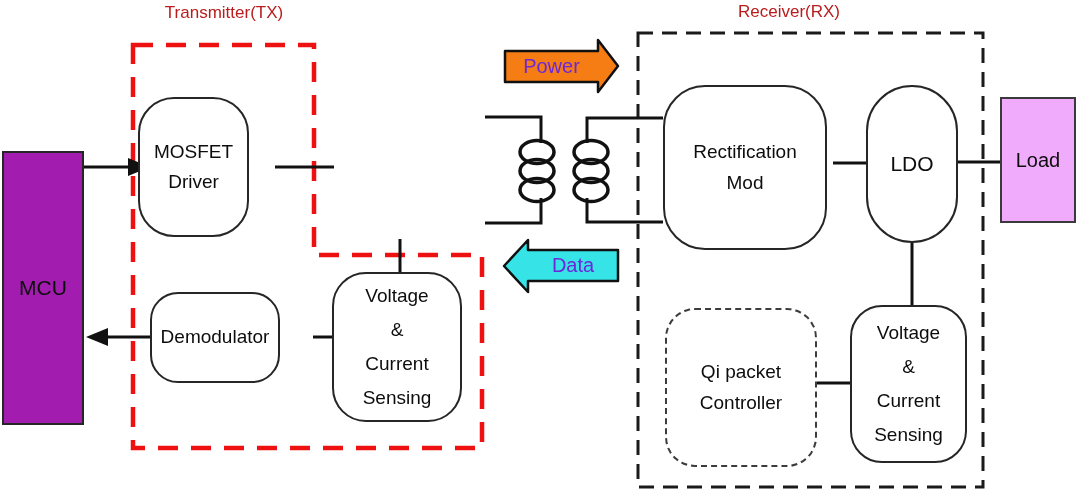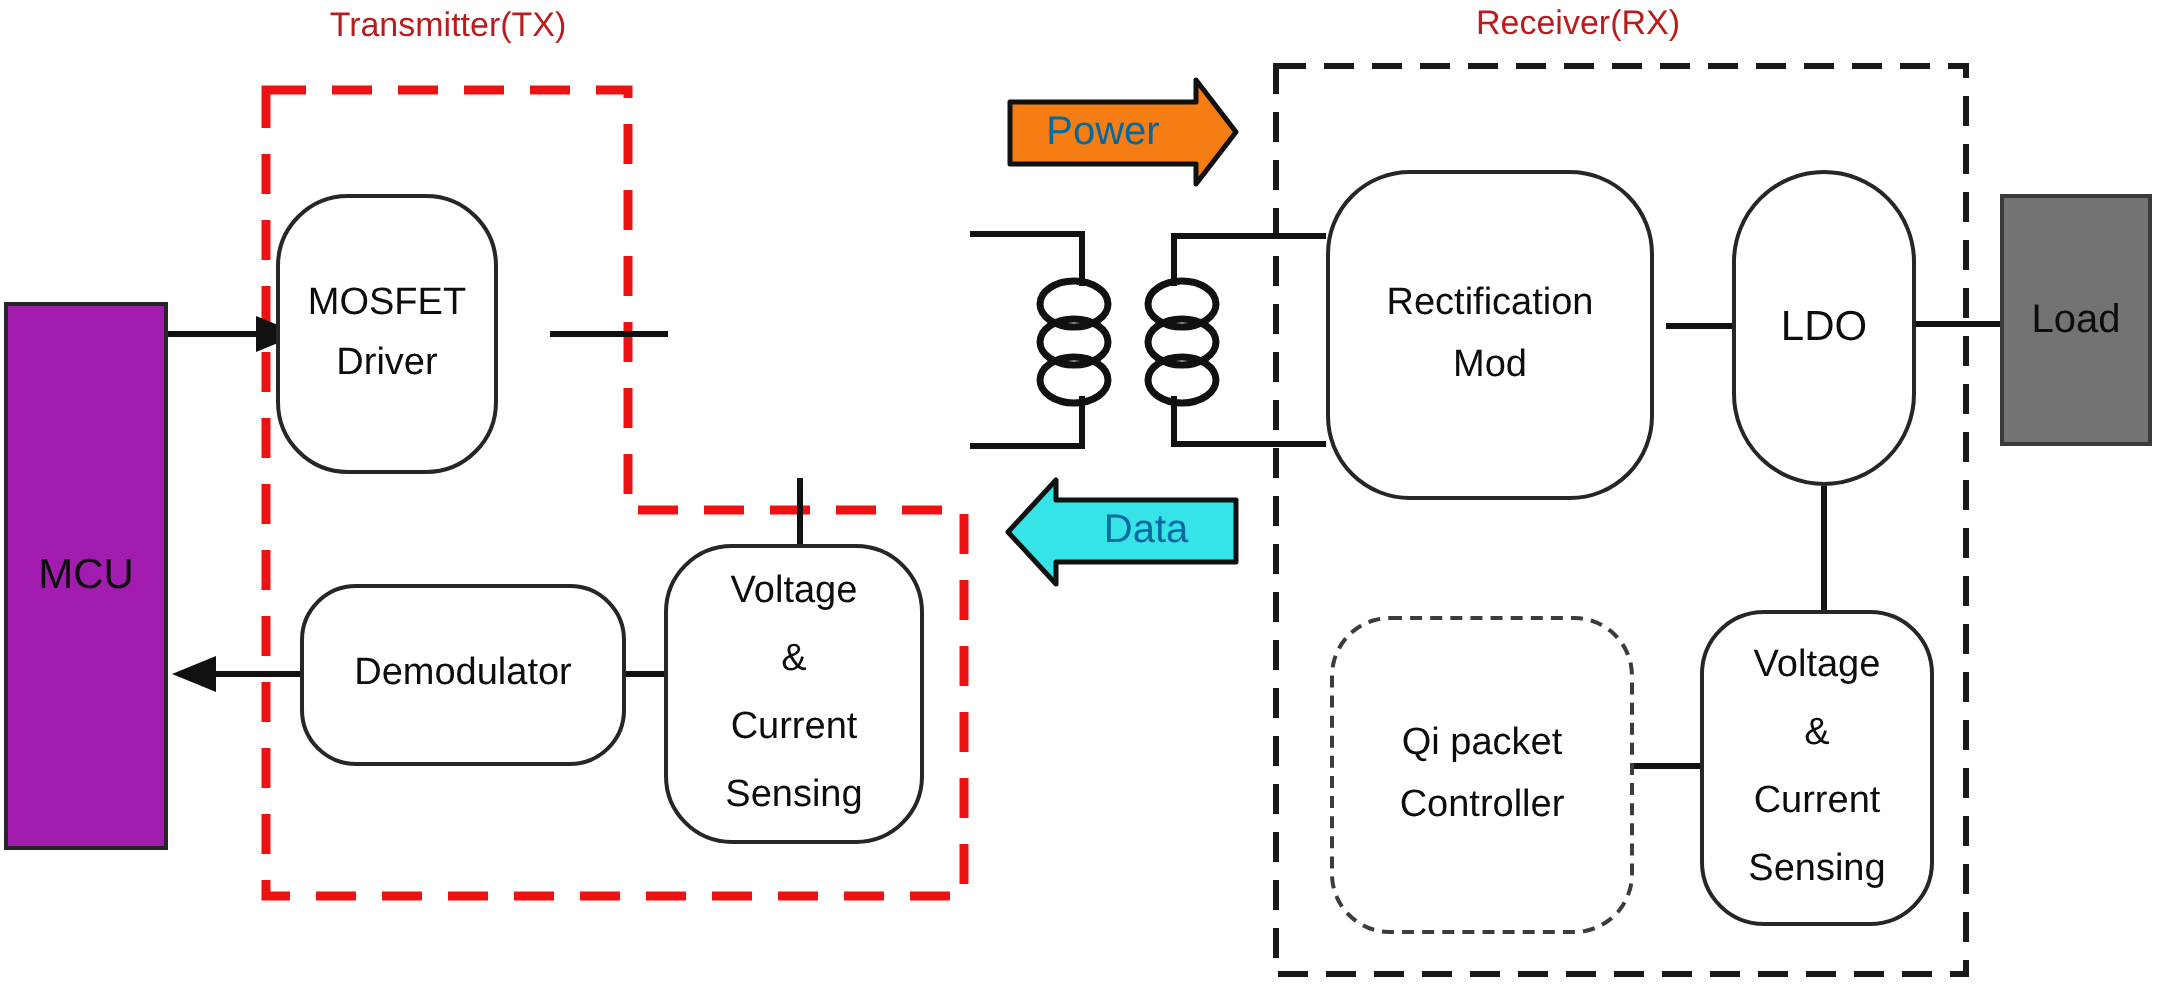--- a/index.html
+++ b/index.html
@@ -9,31 +9,31 @@
   }
   #wires{position:absolute;left:0;top:0;width:1080px;height:492px;}
   .block{
     position:absolute;box-sizing:border-box;background:#ffffff;
     border:2.5px solid #262626;display:flex;align-items:center;justify-content:center;
     text-align:center;font-size:19px;line-height:1.6;white-space:pre-line;color:#0d0d0d;
   }
   #block-mcu{left:2px;top:106px;width:82px;height:274px;border-radius:0;font-size:21px;}
   #block-mosfet{left:138px;top:97px;width:111px;height:140px;border-radius:36px;}
   #block-nn{left:334px;top:100px;width:151px;height:139px;border-radius:38px;}
-  #block-demod{left:150px;top:292px;width:163px;height:91px;border-radius:28px;}
+  #block-demod{left:150px;top:292px;width:130px;height:91px;border-radius:28px;}
   #block-txsense{left:332px;top:272px;width:130px;height:150px;border-radius:34px;line-height:1.8;}
   #block-rect{left:663px;top:85px;width:164px;height:165px;border-radius:42px;}
   #block-ldo{left:866px;top:85px;width:92px;height:158px;border-radius:46px;font-size:21px;}
   #block-load{left:1000px;top:97px;width:76px;height:126px;border-radius:0;font-size:20px;border-color:#3a3a3a;}
   #block-rxsense{left:850px;top:305px;width:117px;height:158px;border-radius:32px;line-height:1.8;}
   #block-qi{left:665px;top:308px;width:152px;height:159px;border-radius:30px;border:2.5px dashed #3c3c3c;}
   .diagram-title{position:absolute;font-size:17px;text-align:center;color:#b91c1c;}
   #title-tx{left:134px;top:3px;width:180px;}
   #title-rx{left:699px;top:2px;width:180px;}
-  .arrow-label{position:absolute;font-size:20px;text-align:center;color:#0369a1;}
+  .arrow-label{position:absolute;font-size:20px;text-align:center;color:#6d28d9;}
   #label-power{left:505px;top:52px;width:93px;height:28px;line-height:28px;}
   #label-data{left:528px;top:251px;width:90px;height:28px;line-height:28px;}
 </style>
 </head>
 <body>
 
 <div id="stage">
 
   <svg id="wires" viewBox="0 0 1080 492" xmlns="http://www.w3.org/2000/svg">
 
@@ -82,21 +82,21 @@
   <div class="block" id="block-mosfet">MOSFET
 Driver</div>
   <div class="block" id="block-demod">Demodulator</div>
   <div class="block" id="block-txsense">Voltage
 &amp;
 Current
 Sensing</div>
   <div class="block" id="block-rect">Rectification
 Mod</div>
   <div class="block" id="block-ldo">LDO</div>
-  <div class="block" id="block-load" style="background-color: #737373; text-align: center;">Load</div>
+  <div class="block" id="block-load" style="background-color: #f0abfc; text-align: center;">Load</div>
   <div class="block" id="block-rxsense">Voltage
 &amp;
 Current
 Sensing</div>
   <div class="block" id="block-qi">Qi packet
 Controller</div>
 
 </div>
 
 </body></html>

